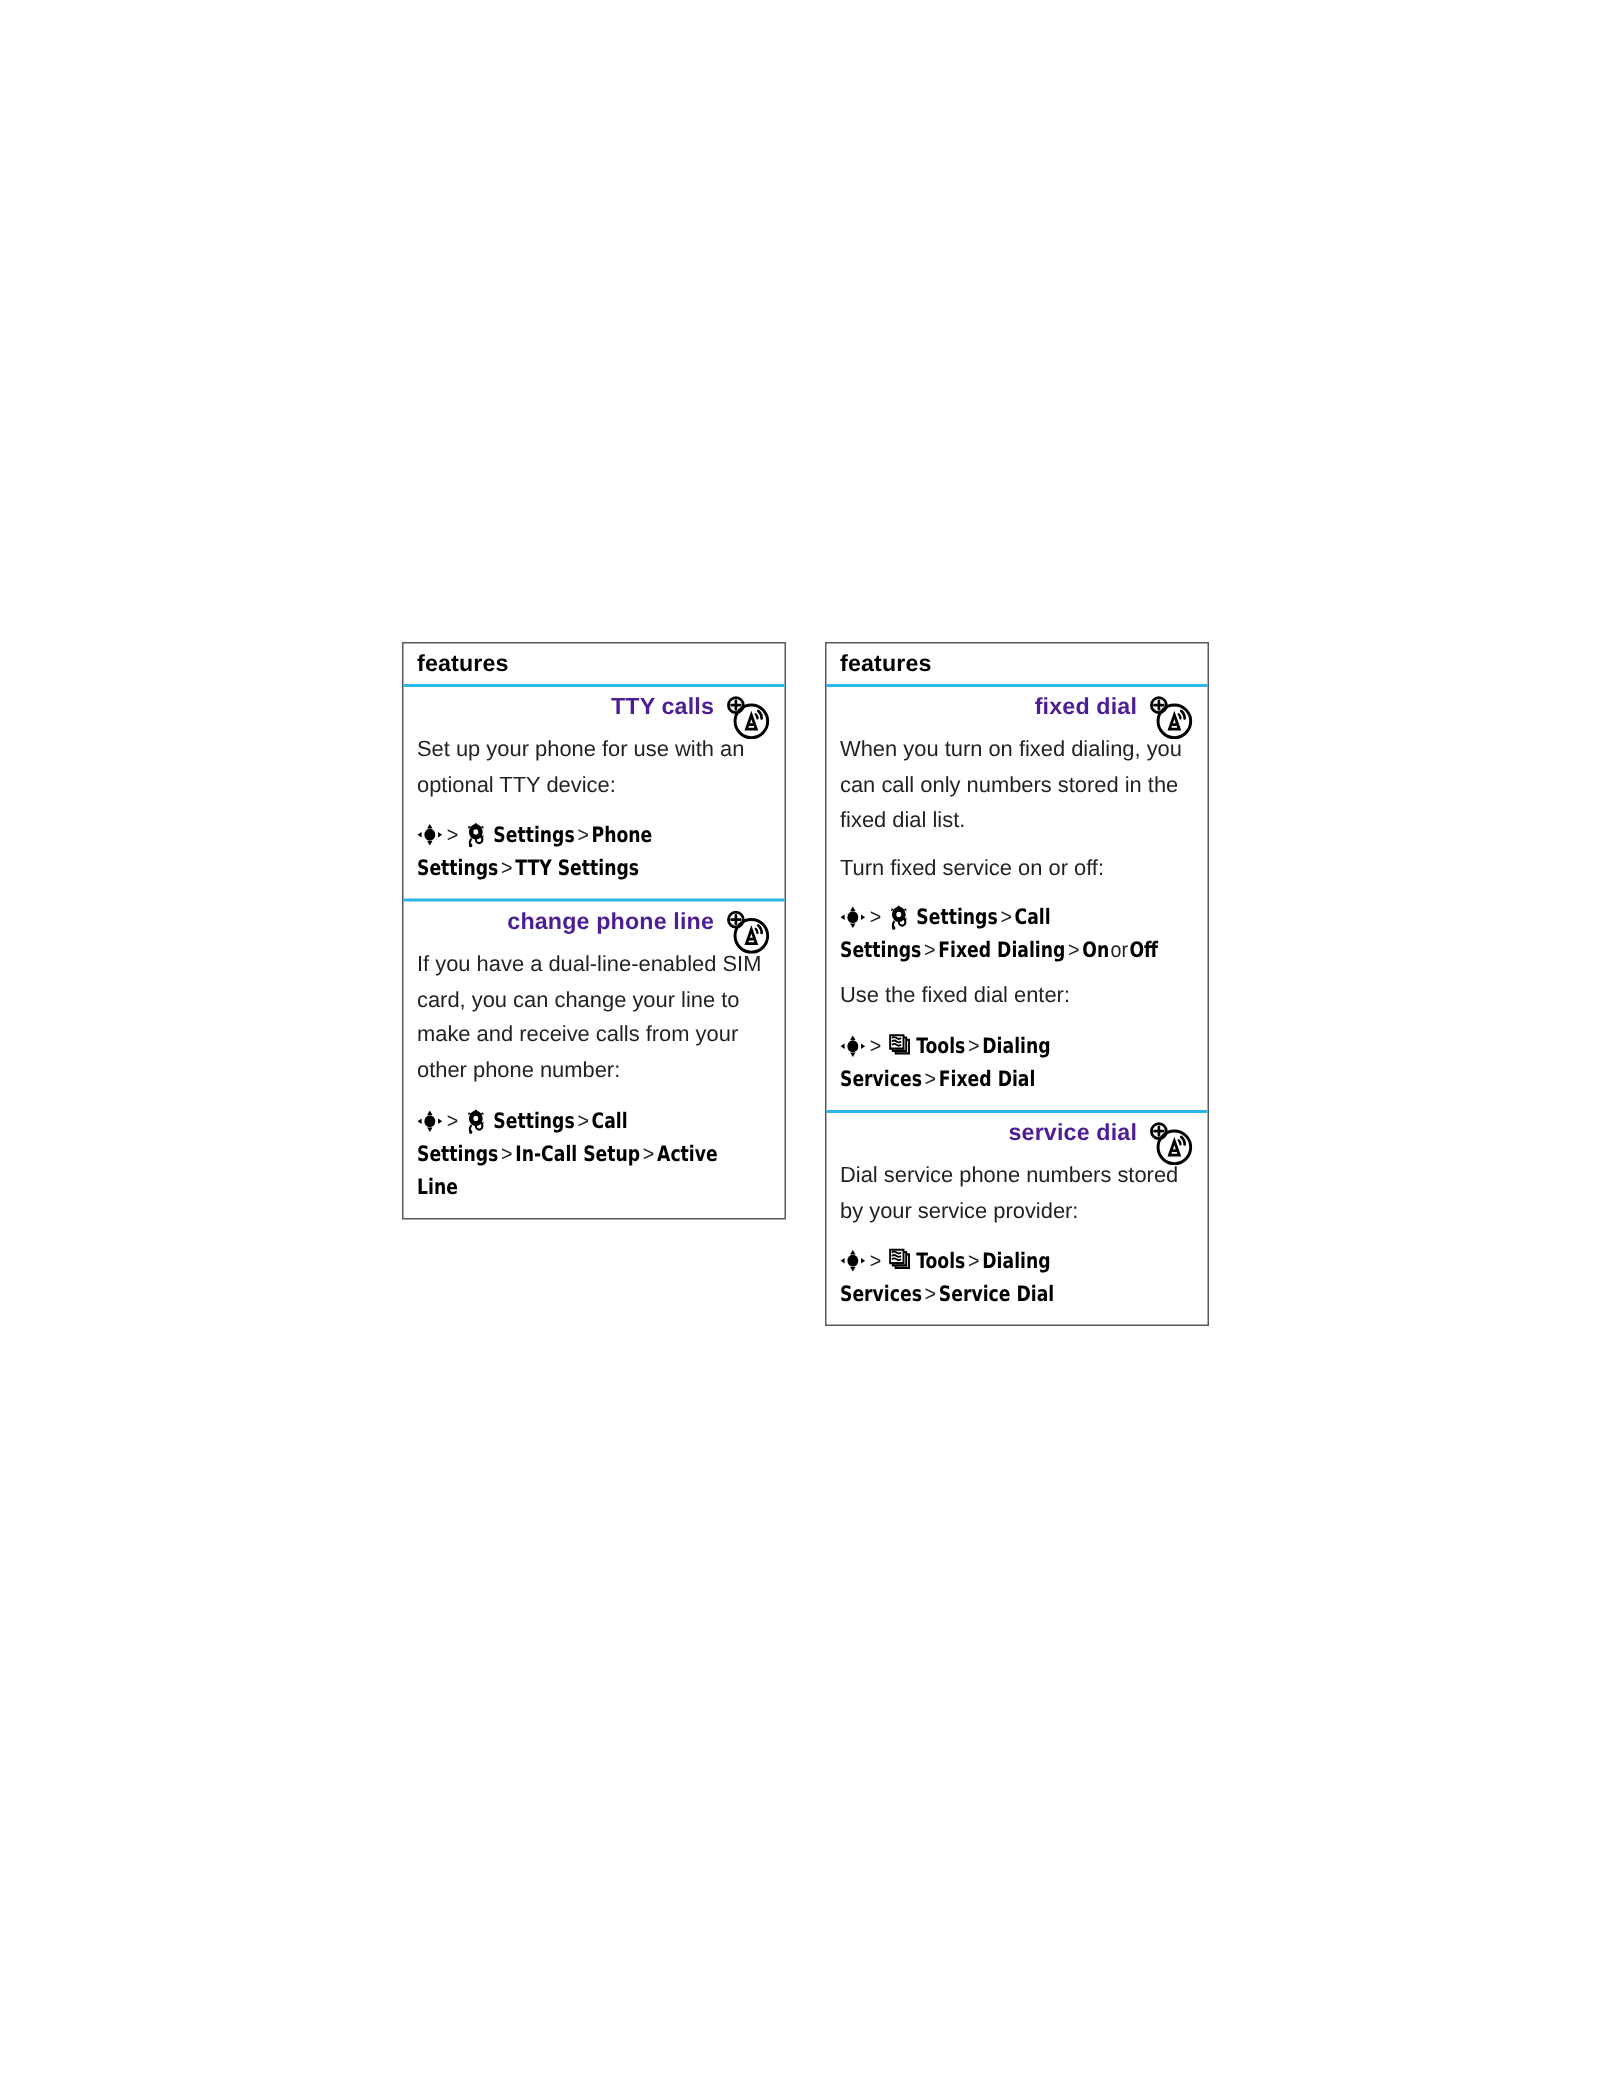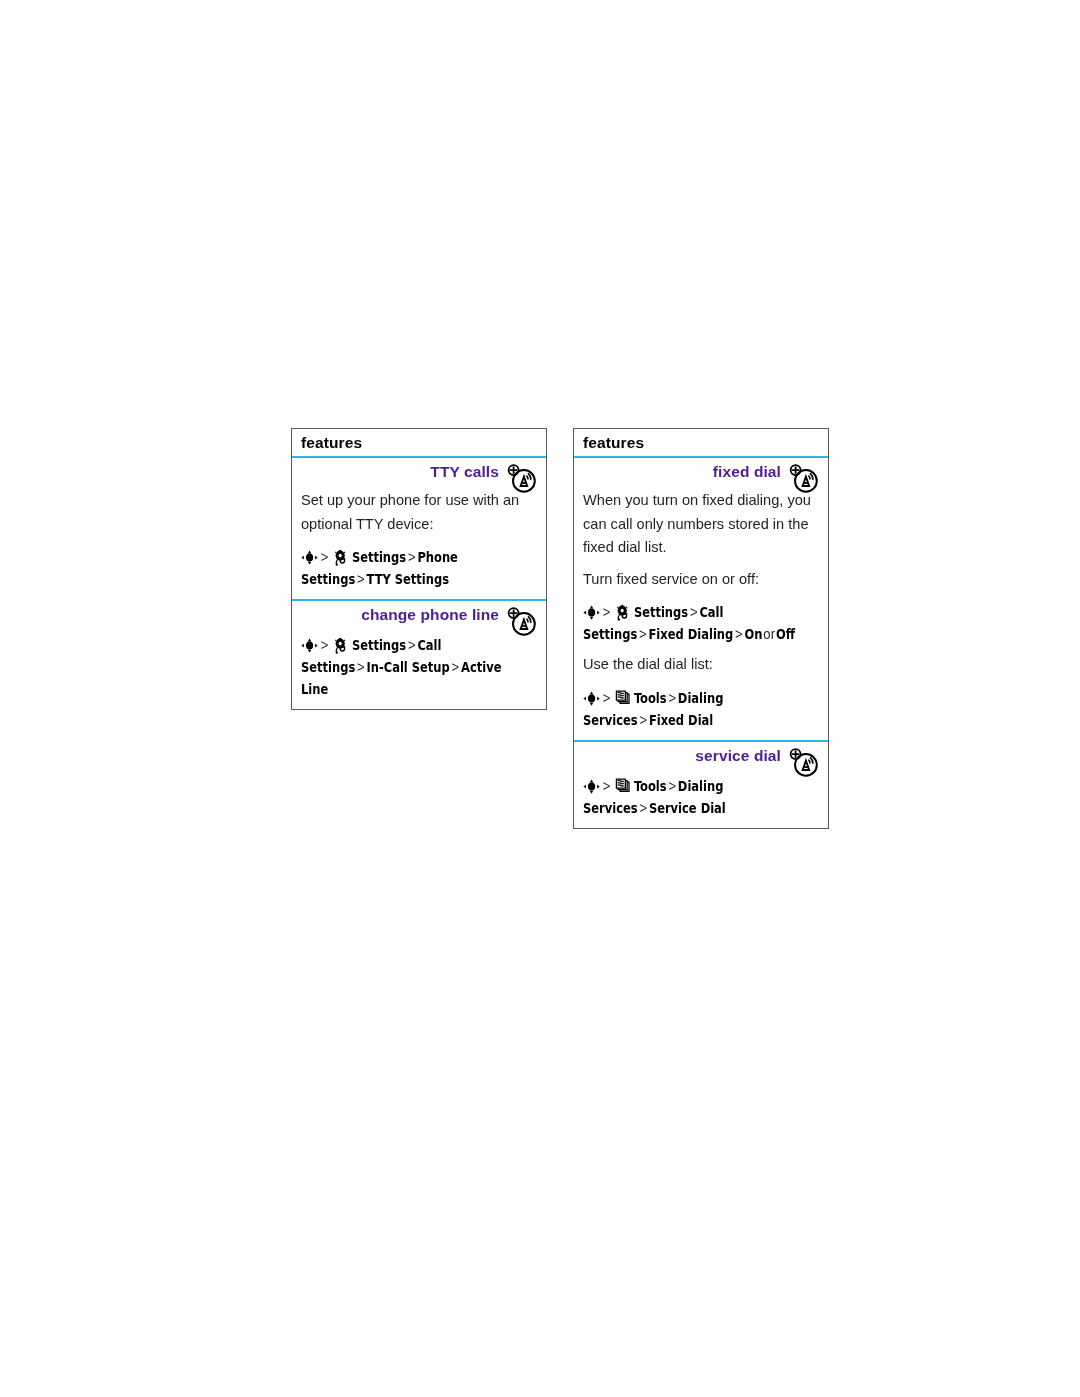--- a/index.html
+++ b/index.html
@@ -22,21 +22,20 @@
     height: 1397px;
     overflow: hidden;
   }
 
   
   .feat-table {
     position: absolute;
     box-sizing: border-box;
     border: 1px solid #58595b;
     background: #ffffff;
-    margin-left: 23px;
   }
   #table-left  { left: 268px; top: 428px; width: 256px; }
   #table-right { left: 550px; top: 428px; width: 256px; }
 
   .feat-head {
     font-size: 15.5px;
     font-weight: bold;
     color: #000;
     padding: 5px 9px 4px 9px;
     letter-spacing: .1px;
@@ -198,20 +197,21 @@
         <svg viewBox="0 0 32 32" width="31" height="30">
           <circle cx="17.5" cy="18" r="11.6" fill="none" stroke="#000" stroke-width="2.1"></circle>
           <circle cx="6.5" cy="6.5" r="5.3" fill="none" stroke="#000" stroke-width="2"></circle>
           <path d="M6.5 3.4 V9.6 M3.4 6.5 H9.6" stroke="#000" stroke-width="1.9" stroke-linecap="round"></path>
           <path d="M17.5 23.5 L14.0 23.5 L17.5 13.5 L21.0 23.5 L17.5 23.5 Z" fill="none" stroke="#000" stroke-width="2"></path>
           <path d="M15.2 20.3 H19.8" stroke="#000" stroke-width="1.9"></path>
           <path d="M22.4 10.6 q2.6 2.2 2.4 5.4" fill="none" stroke="#000" stroke-width="1.9" stroke-linecap="round"></path>
           <path d="M20.6 13.0 q1.3 1.2 1.2 2.9" fill="none" stroke="#000" stroke-width="1.7" stroke-linecap="round"></path>
         </svg>
       </span>
+      <p class="para">If you have a dual-line-enabled SIM card, you can change your line to make and receive calls from your other phone number:</p>
 
       <div class="navpath">
         <span class="ico-nav">
           <svg viewBox="0 0 20 16" width="19" height="15">
             <circle cx="10" cy="8" r="4.3" fill="#000"></circle>
             <path d="M10 0.4 L12.1 3.6 L7.9 3.6 Z" fill="#000"></path>
             <path d="M10 15.6 L12.1 12.4 L7.9 12.4 Z" fill="#000"></path>
             <path d="M0.3 8 L3.5 6.0 L3.5 10.0 Z" fill="#000"></path>
             <path d="M19.7 8 L16.5 6.0 L16.5 10.0 Z" fill="#000"></path>
           </svg>
@@ -266,21 +266,21 @@
             <circle cx="9" cy="7" r="5.4" fill="#000"></circle>
             <circle cx="9" cy="7" r="1.9" fill="#fff"></circle>
             <path d="M9 0.5 l1.6 1.6 -3.2 0 Z M14.6 2.6 l0.6 2.2 -2.4 -1.3 Z M3.4 2.6 l1.8 0.9 -2.4 1.3 Z M14.6 11.4 l-1.8 -0.9 2.4 -1.3 Z" fill="#000"></path>
             <path d="M5.6 11.6 q-2.0 2.3 -1.0 4.6" fill="none" stroke="#000" stroke-width="1.5"></path>
             <circle cx="5.0" cy="16.5" r="1.3" fill="#000"></circle>
             <circle cx="11.6" cy="12.3" r="2.6" fill="none" stroke="#000" stroke-width="1.6"></circle>
           </svg>
         </span><span class="lbl">Settings</span><span class="sep">&gt;</span><span class="lbl">Call Settings</span><span class="sep">&gt;</span><span class="lbl">Fixed Dialing</span><span class="sep">&gt;</span><span class="lbl">On</span><span class="plainword">or</span><span class="lbl">Off</span>
       </div>
 
-      <p class="para">Use the dial dial list:</p>
+      <p class="para">Use the fixed dial enter:</p>
 
       <div class="navpath">
         <span class="ico-nav">
           <svg viewBox="0 0 20 16" width="19" height="15">
             <circle cx="10" cy="8" r="4.3" fill="#000"></circle>
             <path d="M10 0.4 L12.1 3.6 L7.9 3.6 Z" fill="#000"></path>
             <path d="M10 15.6 L12.1 12.4 L7.9 12.4 Z" fill="#000"></path>
             <path d="M0.3 8 L3.5 6.0 L3.5 10.0 Z" fill="#000"></path>
             <path d="M19.7 8 L16.5 6.0 L16.5 10.0 Z" fill="#000"></path>
           </svg>
@@ -304,20 +304,21 @@
           <circle cx="17.5" cy="18" r="11.6" fill="none" stroke="#000" stroke-width="2.1"></circle>
           <circle cx="6.5" cy="6.5" r="5.3" fill="none" stroke="#000" stroke-width="2"></circle>
           <path d="M6.5 3.4 V9.6 M3.4 6.5 H9.6" stroke="#000" stroke-width="1.9" stroke-linecap="round"></path>
           <path d="M17.5 23.5 L14.0 23.5 L17.5 13.5 L21.0 23.5 L17.5 23.5 Z" fill="none" stroke="#000" stroke-width="2"></path>
           <path d="M15.2 20.3 H19.8" stroke="#000" stroke-width="1.9"></path>
           <path d="M22.4 10.6 q2.6 2.2 2.4 5.4" fill="none" stroke="#000" stroke-width="1.9" stroke-linecap="round"></path>
           <path d="M20.6 13.0 q1.3 1.2 1.2 2.9" fill="none" stroke="#000" stroke-width="1.7" stroke-linecap="round"></path>
         </svg>
       </span>
 
+      <p class="para">Dial service phone numbers stored by your service provider:</p>
 
       <div class="navpath">
         <span class="ico-nav">
           <svg viewBox="0 0 20 16" width="19" height="15">
             <circle cx="10" cy="8" r="4.3" fill="#000"></circle>
             <path d="M10 0.4 L12.1 3.6 L7.9 3.6 Z" fill="#000"></path>
             <path d="M10 15.6 L12.1 12.4 L7.9 12.4 Z" fill="#000"></path>
             <path d="M0.3 8 L3.5 6.0 L3.5 10.0 Z" fill="#000"></path>
             <path d="M19.7 8 L16.5 6.0 L16.5 10.0 Z" fill="#000"></path>
           </svg>

